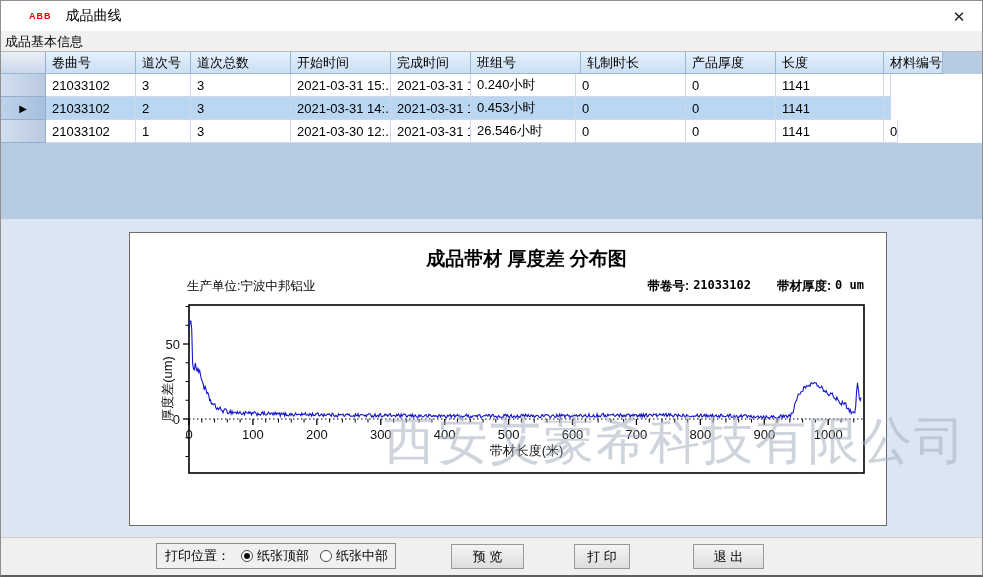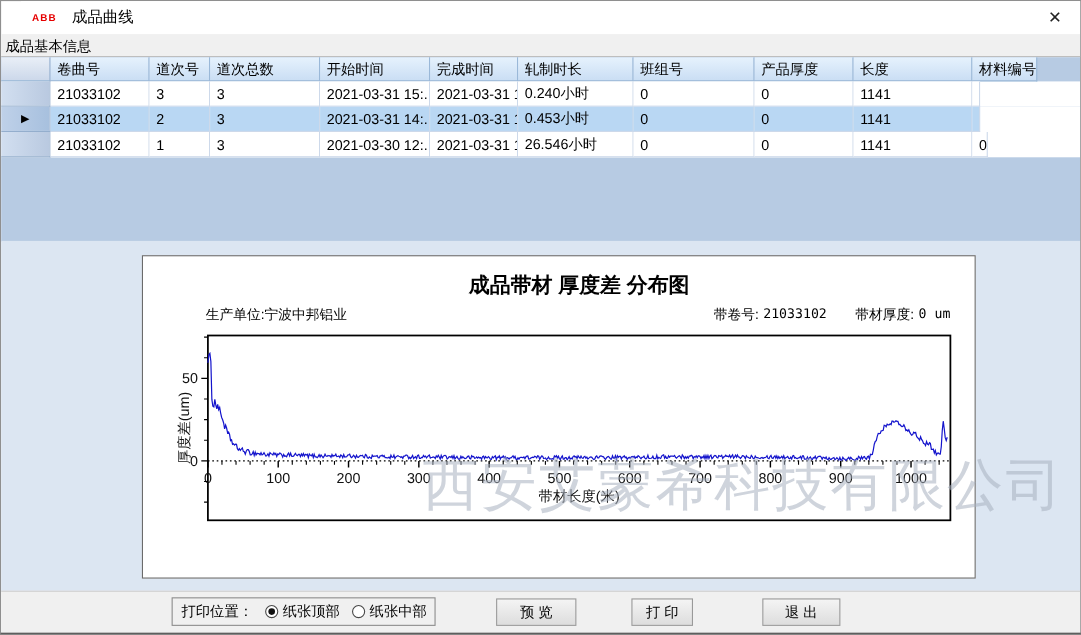--- a/index.html
+++ b/index.html
@@ -28,21 +28,21 @@
   .trow.sel .td{background:#b9d7f3;}
   .trow.sel .rowsel{background:linear-gradient(90deg,#bfd1e9,#a7c0de);}
   .arrow{font-size:10px;color:#000;}
   
   .content{position:absolute;top:218px;left:0;right:0;bottom:37px;background:#dce6f2;}
   .chart-panel{position:absolute;left:128px;top:13px;width:758px;height:294px;background:#fff;
       border:1px solid #6b6b6b;box-sizing:border-box;}
   .chart-title{position:absolute;top:13px;left:59px;width:675px;text-align:center;font-size:19px;font-weight:bold;color:#000;}
   .chart-header{position:absolute;top:45px;left:57px;width:677px;font-size:12.5px;color:#000;display:flex;align-items:baseline;}
   .chart-header .rightgrp{margin-left:auto;display:flex;gap:26px;}
-  .chart-header .pair{display:flex;gap:4px;}
+  .chart-header .pair{display:flex;gap:4px;font-weight:bold;}
   .chart-header .val{font-family:"DejaVu Sans Mono",monospace;font-size:12px;}
   .plot-svg{position:absolute;left:30px;top:65px;width:716px;height:200px;}
   
   .wm{position:absolute;color:rgba(168,177,191,0.55);white-space:nowrap;pointer-events:none;z-index:6;}
   .wm1{left:383px;top:188px;font-size:51px;letter-spacing:2px;}
   .wm2{left:452px;top:262px;font-size:50px;}
   
   .footer{position:absolute;left:0;right:0;bottom:0;height:37px;background:#f0f0f0;border-top:1px solid #cfcfcf;}
   .gbox{position:absolute;left:155px;top:5px;width:240px;height:26px;border:1px solid #8c8c8c;background:#f0f0f0;
       display:flex;align-items:center;font-size:13px;padding-left:8px;box-sizing:border-box;}
@@ -74,22 +74,22 @@
   </div>
 
   <div class="dtable">
       <div class="thead-row">
         <div class="th corner" style="width: 45px;"></div>
         <div class="th" style="width: 90px;">卷曲号</div>
         <div class="th" style="width: 55px;">道次号</div>
         <div class="th" style="width: 100px;">道次总数</div>
         <div class="th" style="width: 100px;">开始时间</div>
         <div class="th" style="width: 80px;">完成时间</div>
+        <div class="th" style="width: 110px;">班组号</div>
         <div class="th" style="width: 105px;">轧制时长</div>
-        <div class="th" style="width: 110px;">班组号</div>
         <div class="th" style="width: 90px;">产品厚度</div>
         <div class="th" style="width: 108px;">长度</div>
         <div class="th">材料编号</div>
       </div>
       <div class="trow">
         <div class="rowsel" style="width: 45px;"></div>
         <div class="td" style="width: 90px;">21033102</div>
         <div class="td" style="width: 55px;">3</div>
         <div class="td" style="width: 100px;">3</div>
         <div class="td" style="width: 100px;">2021-03-31 15:...</div>

